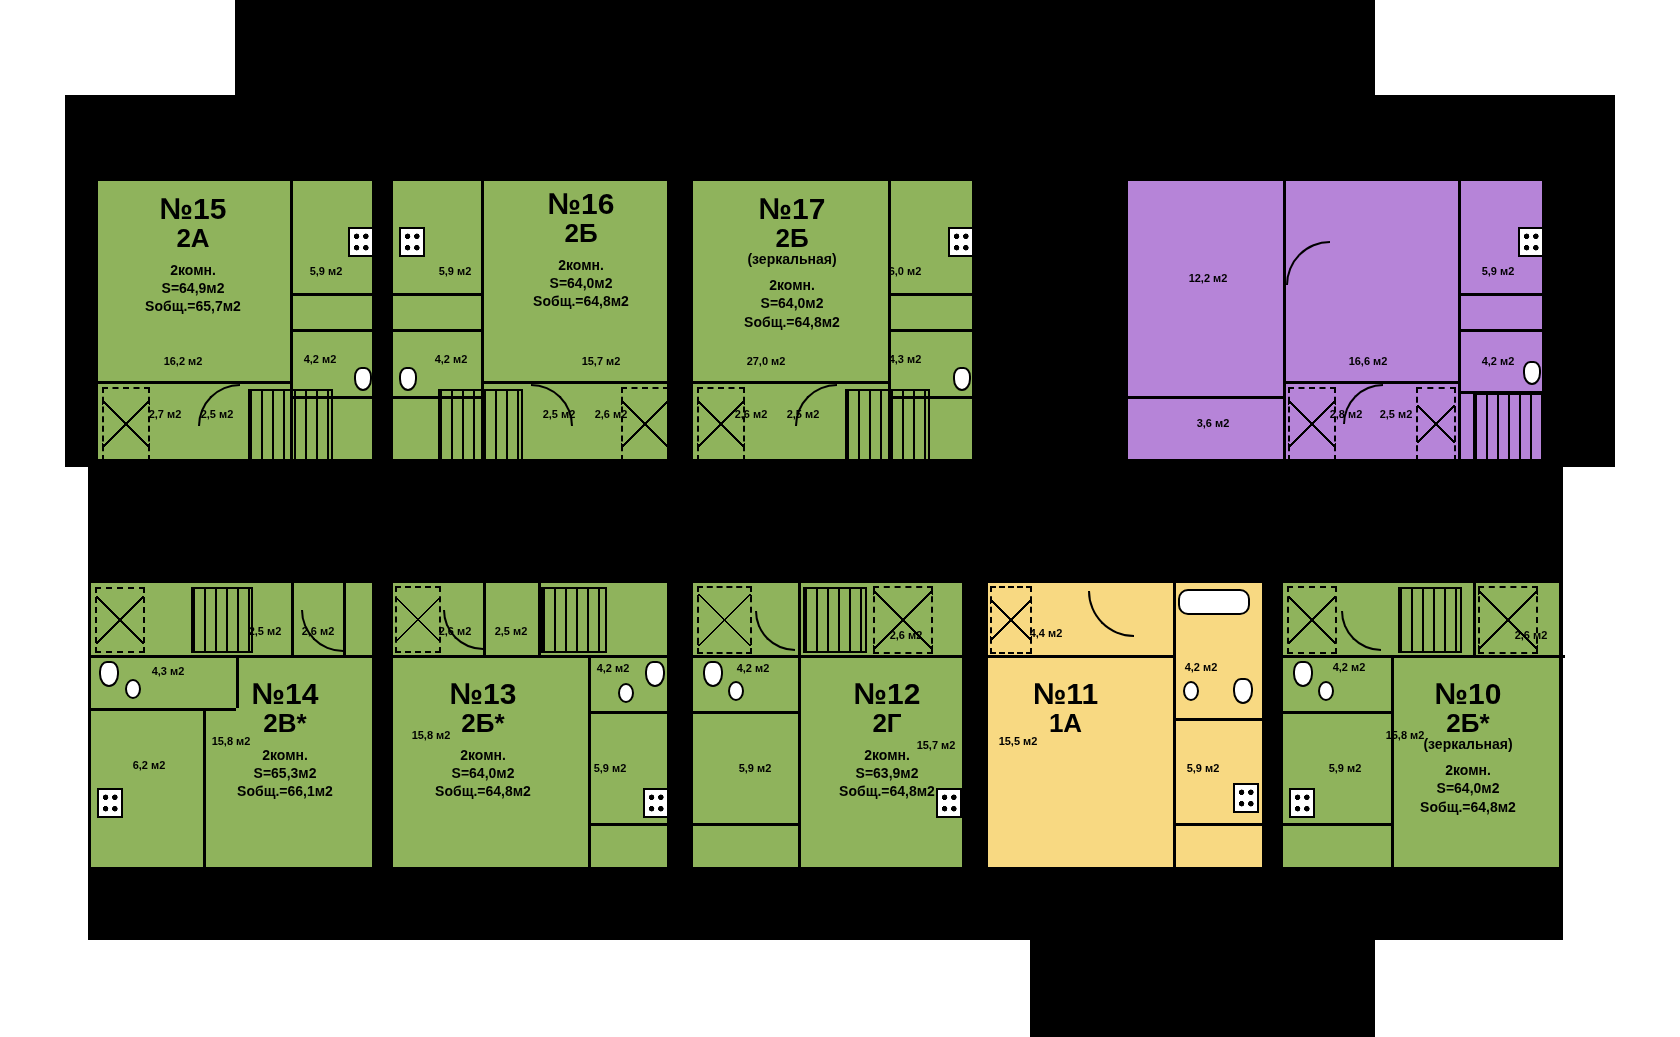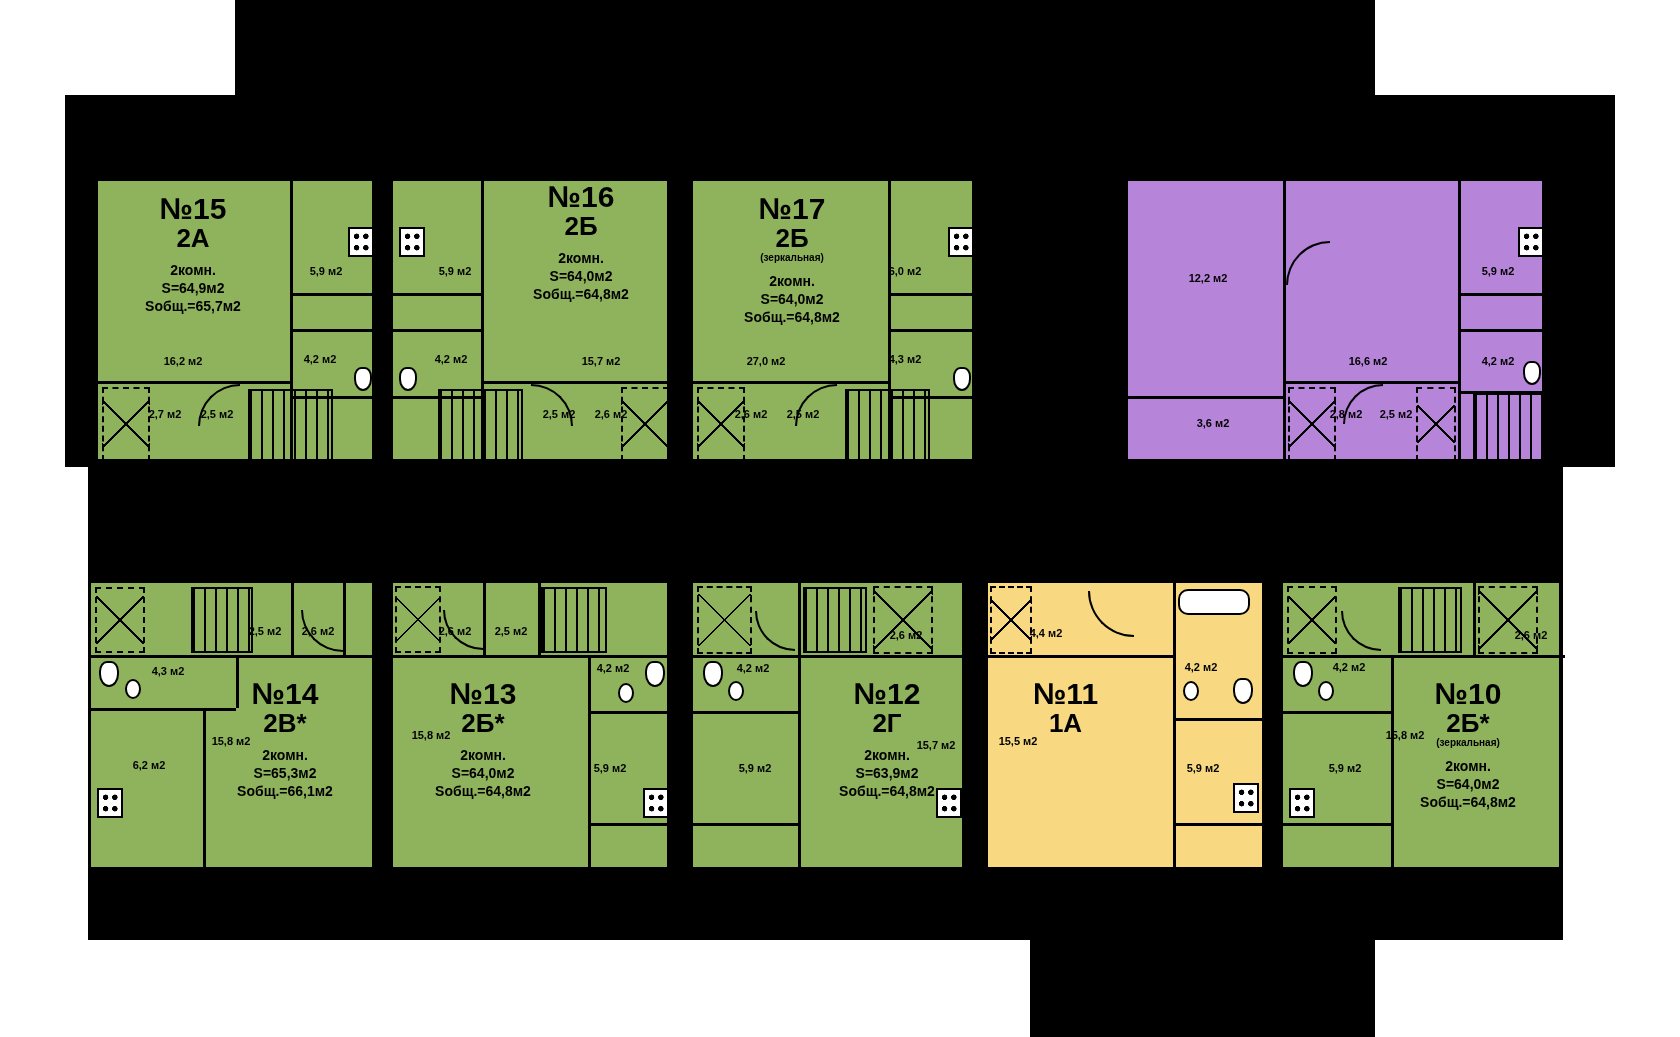--- a/index.html
+++ b/index.html
@@ -10,21 +10,21 @@
   .apt.green{background:#8fb35c;}
   .apt.purple{background:#b684d8;}
   .apt.yellow{background:#f8d982;}
   .wall{position:absolute;background:#000;}
   .wall.h{height:3px;}
   .wall.v{width:3px;}
   .room-label{position:absolute;transform:translate(-50%,-50%);font-size:11px;font-weight:bold;white-space:nowrap;}
   .info{position:absolute;text-align:center;}
   .info .num{font-size:30px;font-weight:800;line-height:1.05;}
   .info .typ{font-size:26px;font-weight:800;line-height:1.05;}
-  .info .mirror{font-size:10px;font-weight:bold;line-height:1.1;}
+  .info .mirror{font-size:14px;font-weight:bold;line-height:1.1;}
   .info .meta{font-size:14px;font-weight:bold;line-height:1.3;}
   .metaGroup{margin-top:9px;}
   .stairs{position:absolute;border:2px solid #000;box-sizing:border-box;
           background:repeating-linear-gradient(90deg,#000 0 2px,transparent 2px 11px);}
   .xbox{position:absolute;border:2px dashed #000;box-sizing:border-box;
         background-image:
           linear-gradient(45deg,transparent calc(50% - 1px),#000 calc(50% - 1px),#000 calc(50% + 1px),transparent calc(50% + 1px)),
           linear-gradient(-45deg,transparent calc(50% - 1px),#000 calc(50% - 1px),#000 calc(50% + 1px),transparent calc(50% + 1px));}
   .stove{position:absolute;width:26px;height:30px;background:#fff;border:2px solid #000;box-sizing:border-box;
          background-image:
@@ -79,21 +79,21 @@
     <div class="wall v" style="left:88px;top:0;height:284px"></div>
     <div class="wall h" style="left:0;top:112px;width:88px"></div>
     <div class="wall h" style="left:0;top:148px;width:88px"></div>
     <div class="wall h" style="left:0;top:215px;width:88px"></div>
     <div class="wall h" style="left:88px;top:200px;width:192px"></div>
     <div class="stairs" style="left:45px;top:208px;width:85px;height:72px"></div>
     <div class="xbox" style="left:228px;top:206px;width:48px;height:74px"></div>
     <div class="stove" style="left:6px;top:46px"></div>
     <div class="toilet" style="left:6px;top:186px;width:18px;height:24px"></div>
     <div class="arc" style="left:138px;top:203px;width:42px;height:42px;transform:scaleX(-1)"></div>
-    <div class="info" style="left:93px;top:0;width:190px">
+    <div class="info" style="left:93px;top:7px;width:190px">
       <div class="num">№16</div>
       <div class="typ">2Б</div>
       <div class="metaGroup">
         <div class="meta">2комн.</div>
         <div class="meta">S=64,0м2</div>
         <div class="meta">Sобщ.=64,8м2</div>
       </div>
     </div>
     <span class="room-label" style="left:62px;top:90px">5,9 м2</span>
     <span class="room-label" style="left:58px;top:178px">4,2 м2</span>

